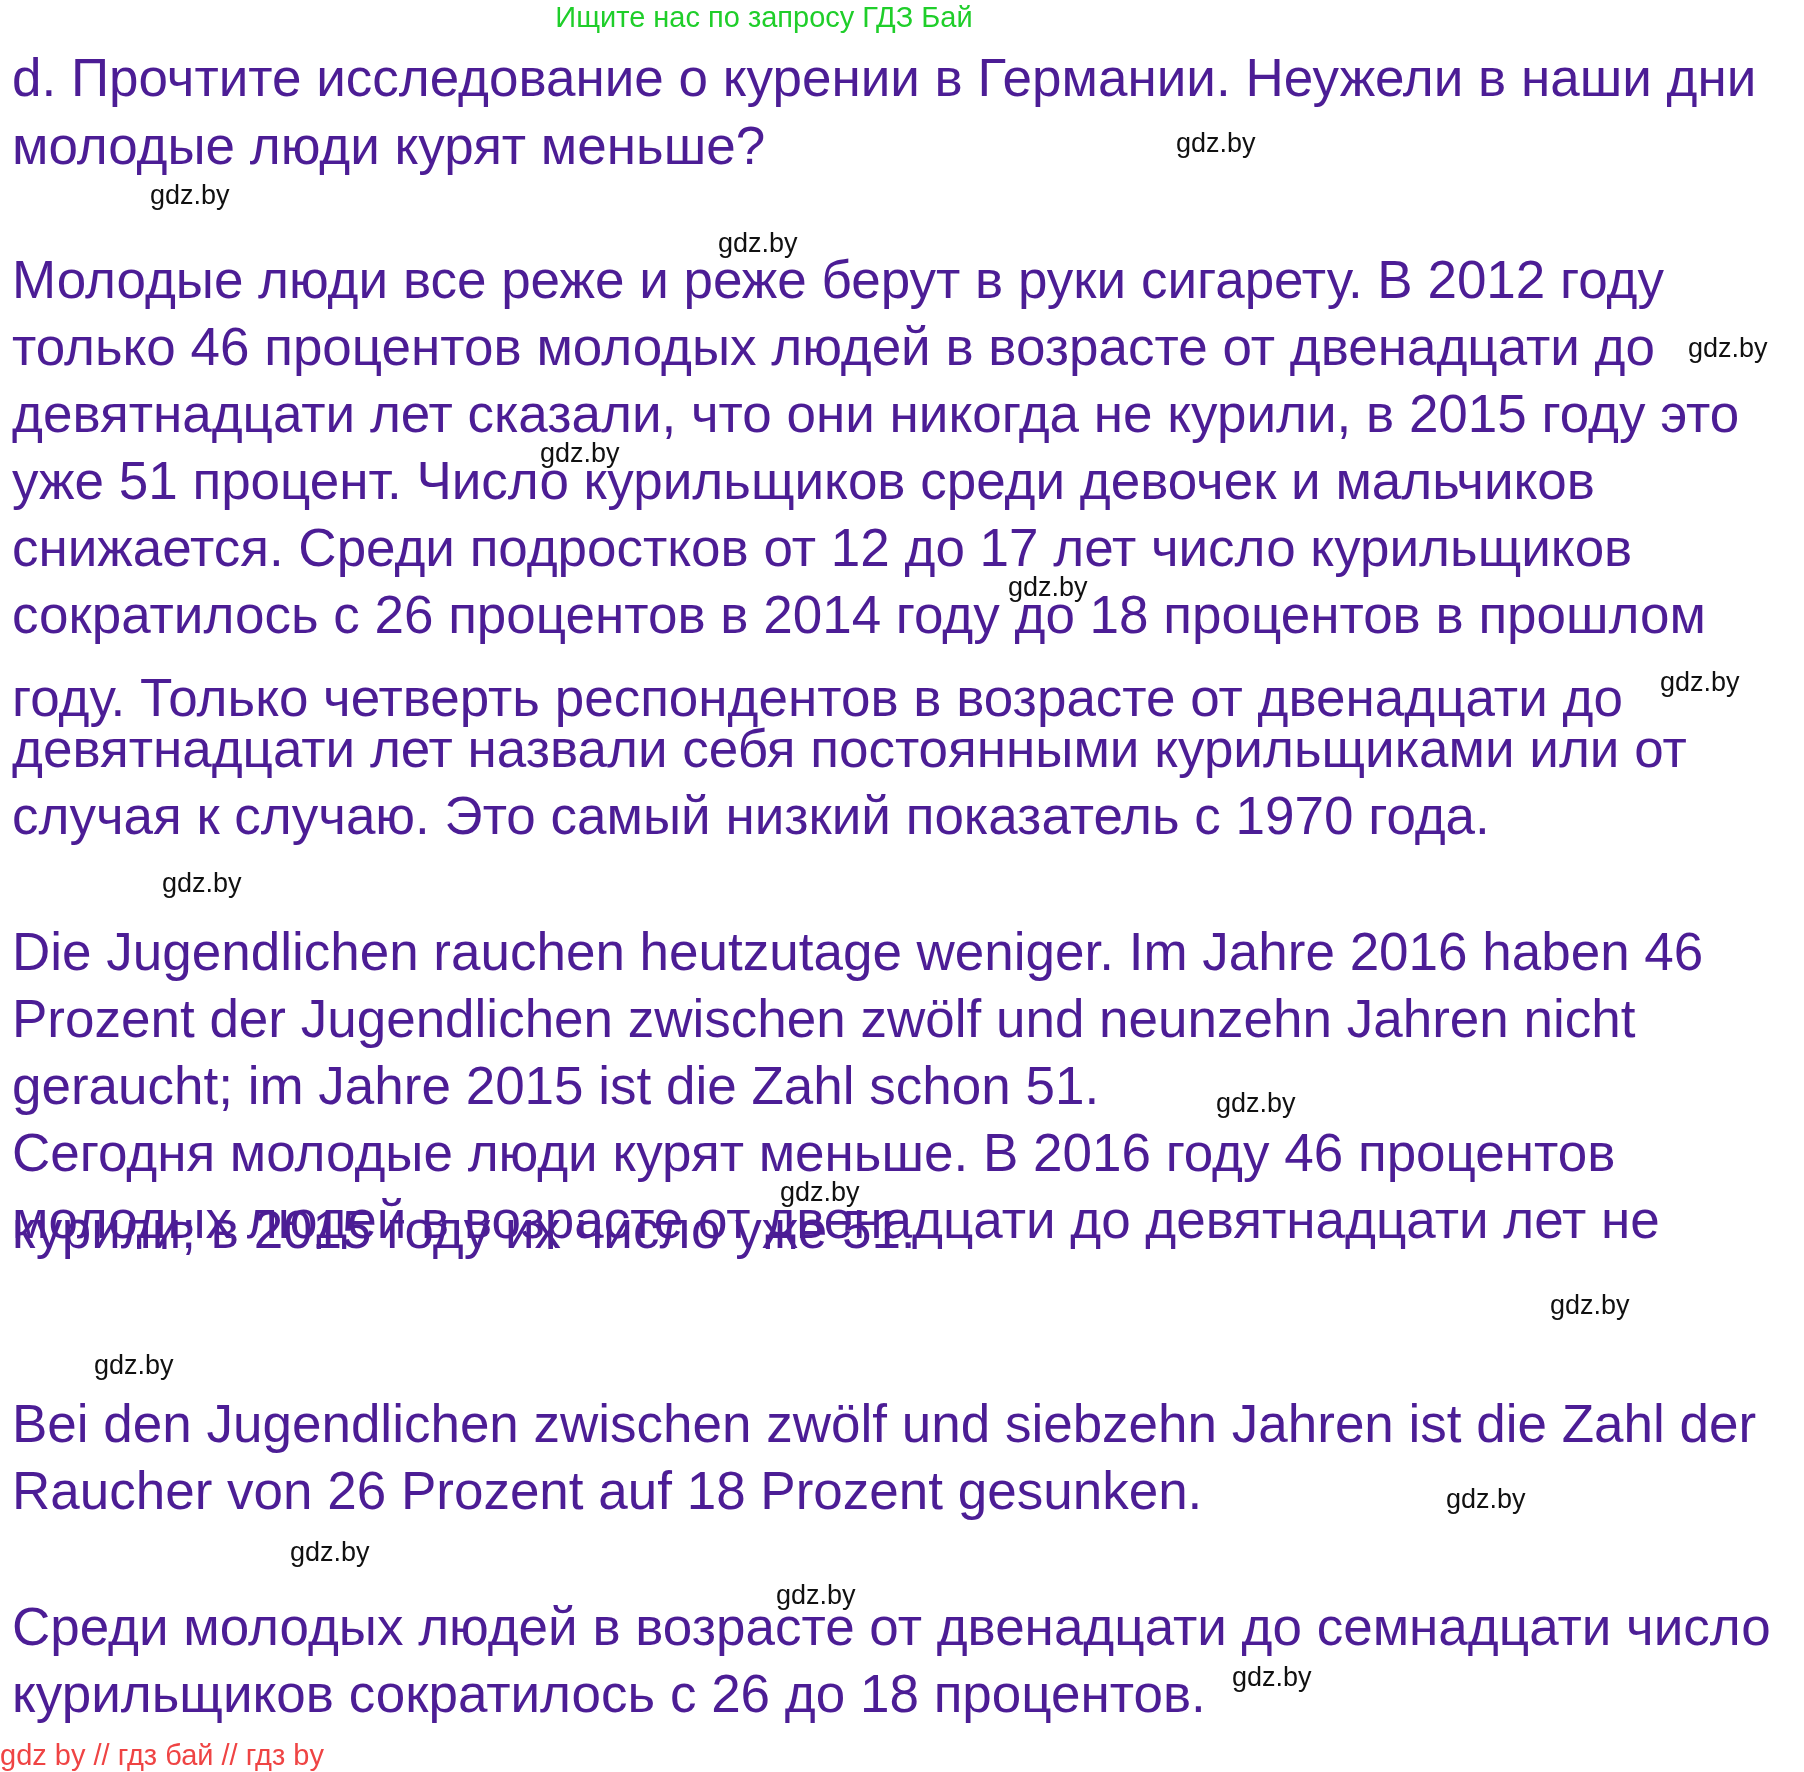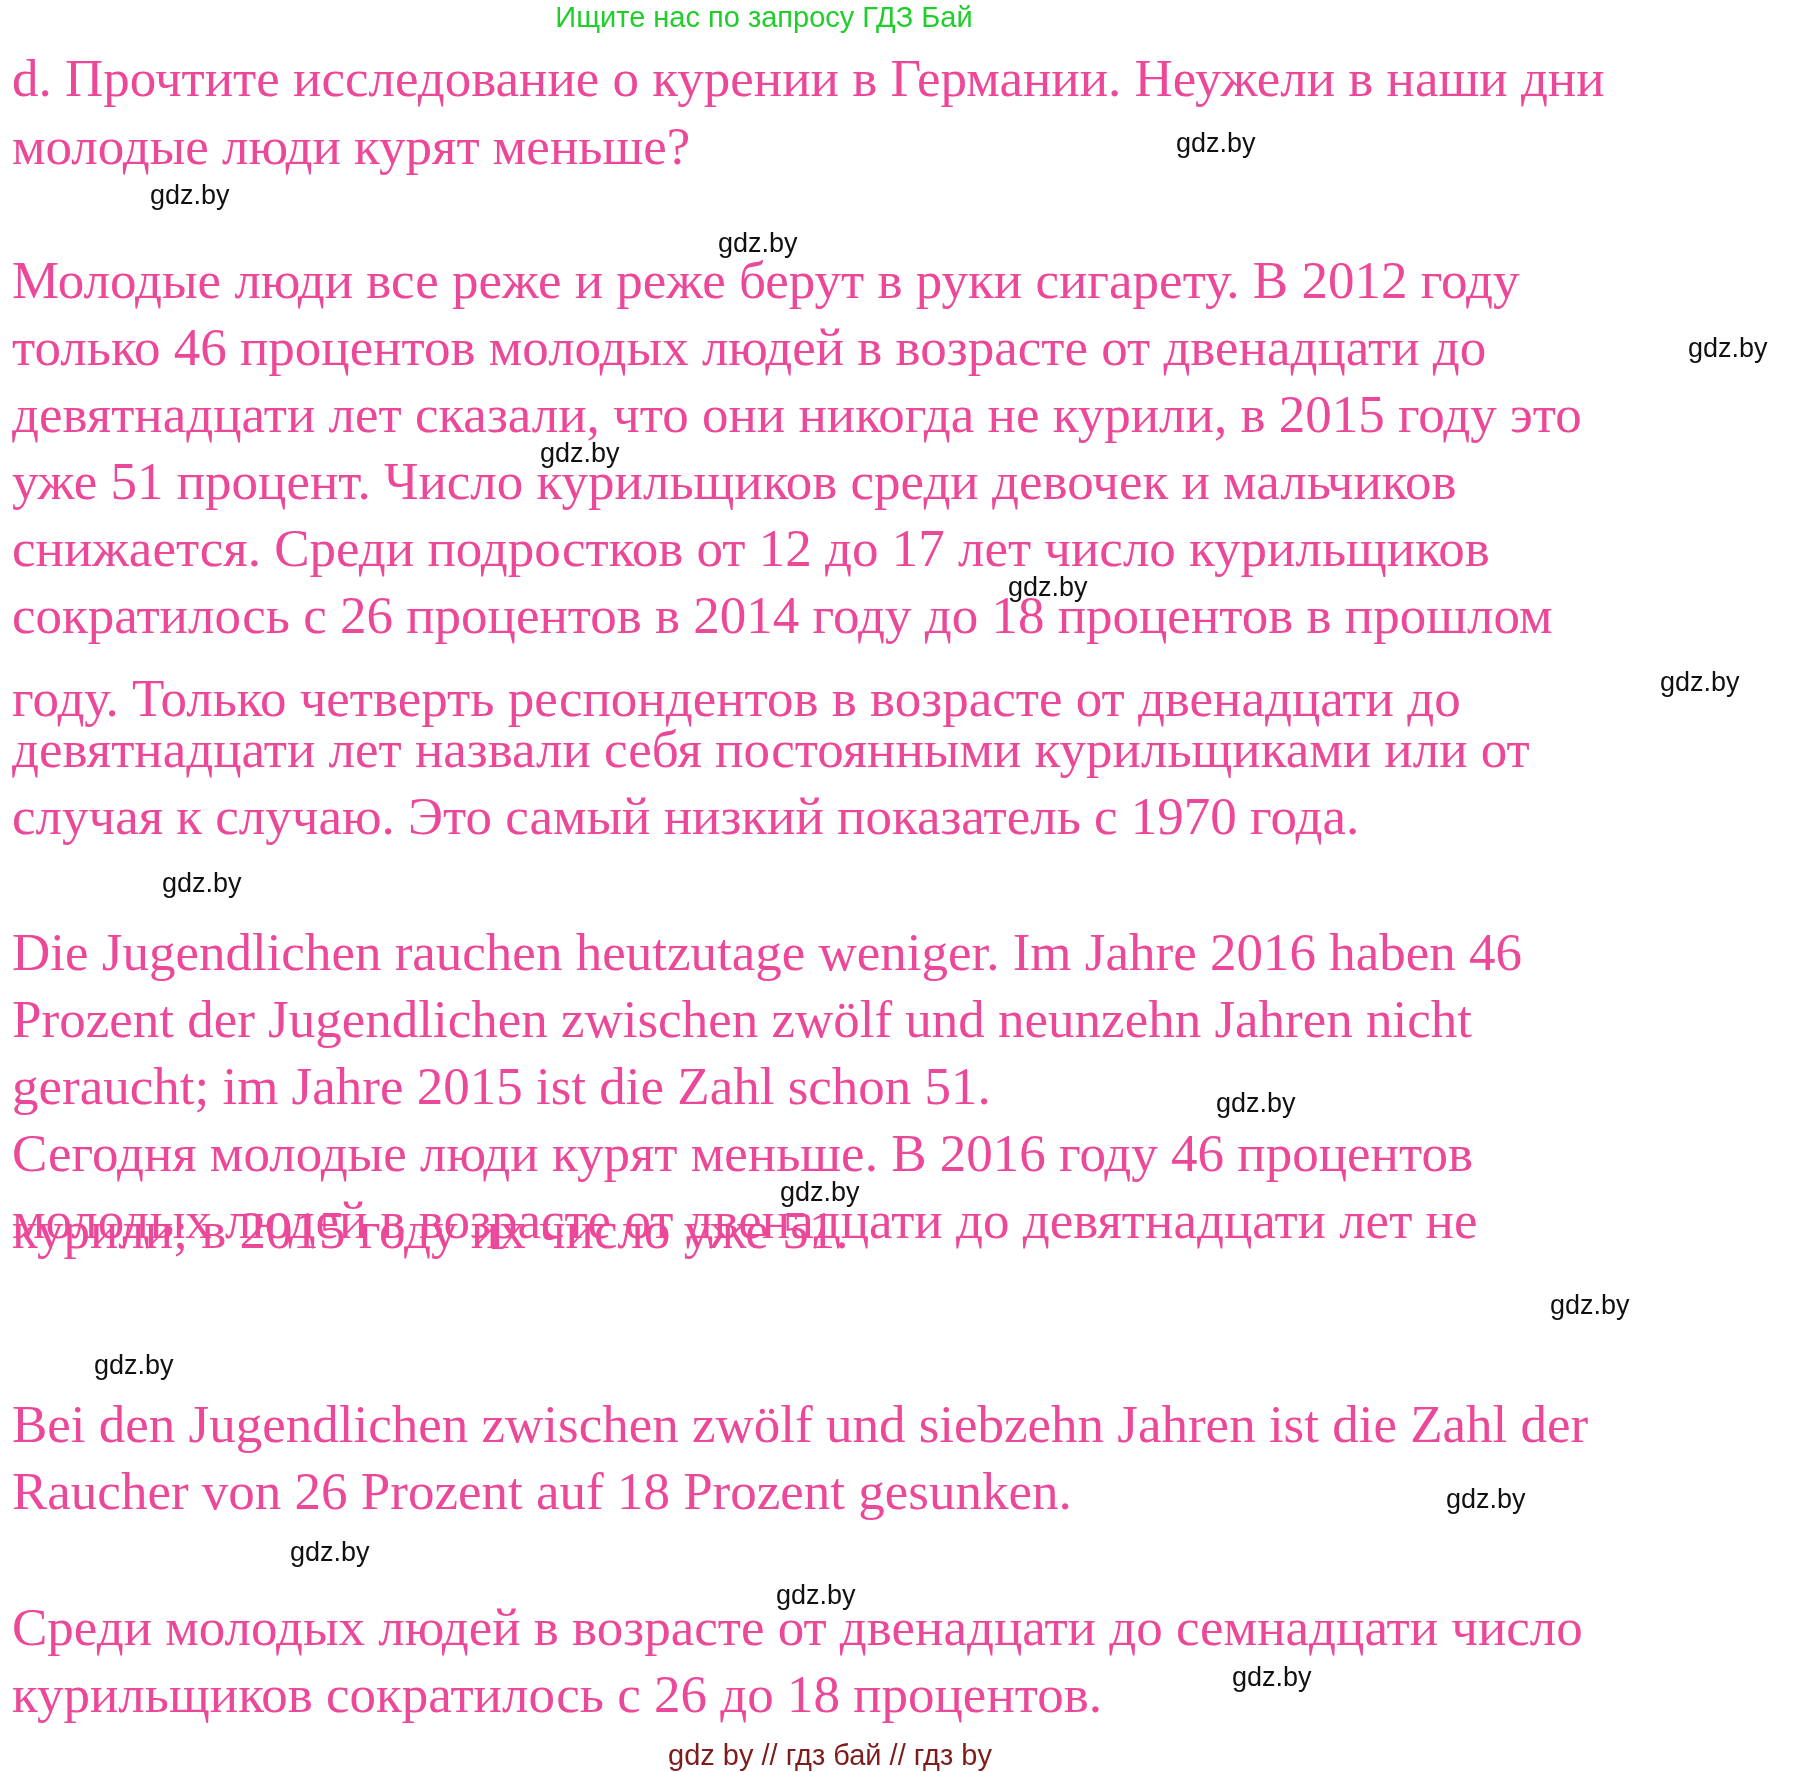--- a/index.html
+++ b/index.html
@@ -3,27 +3,27 @@
 <meta charset="utf-8">
 <style>
   html, body { margin:0; padding:0; background:#ffffff; }
   body { width:1804px; height:1772px; position:relative; overflow:hidden; }
   .header {
     position:absolute; left:0; top:0; width:1528px; text-align:center;
     font-family:"Liberation Sans", sans-serif; font-size:29px; color:#1fce2a;
     line-height:34px;
   }
   .footer {
-    position:absolute; left:0; top:1738px; width:1660px; text-align:center;
-    font-family:"Liberation Sans", sans-serif; font-size:29px; color:#7f1d1d;
+    position:absolute; left:0; top:1738px; width:1660px; 
+    font-family:"Liberation Sans", sans-serif; font-size:29px; color:#ef4444;
     line-height:34px;
   }
   .line {
     position:absolute; left:12px; white-space:nowrap;
-    font-family:Liberation Serif, serif; font-size:53px; color:#ec4899;
+    font-family:Liberation Sans, sans-serif; font-size:53px; color:#4c1d95;
     line-height:60px;
   }
   .wm {
     position:absolute; white-space:nowrap;
     font-family:"Liberation Sans", sans-serif; font-size:27px; color:#111;
     line-height:30px;
     text-align:right;
   }
 </style>
 </head>

